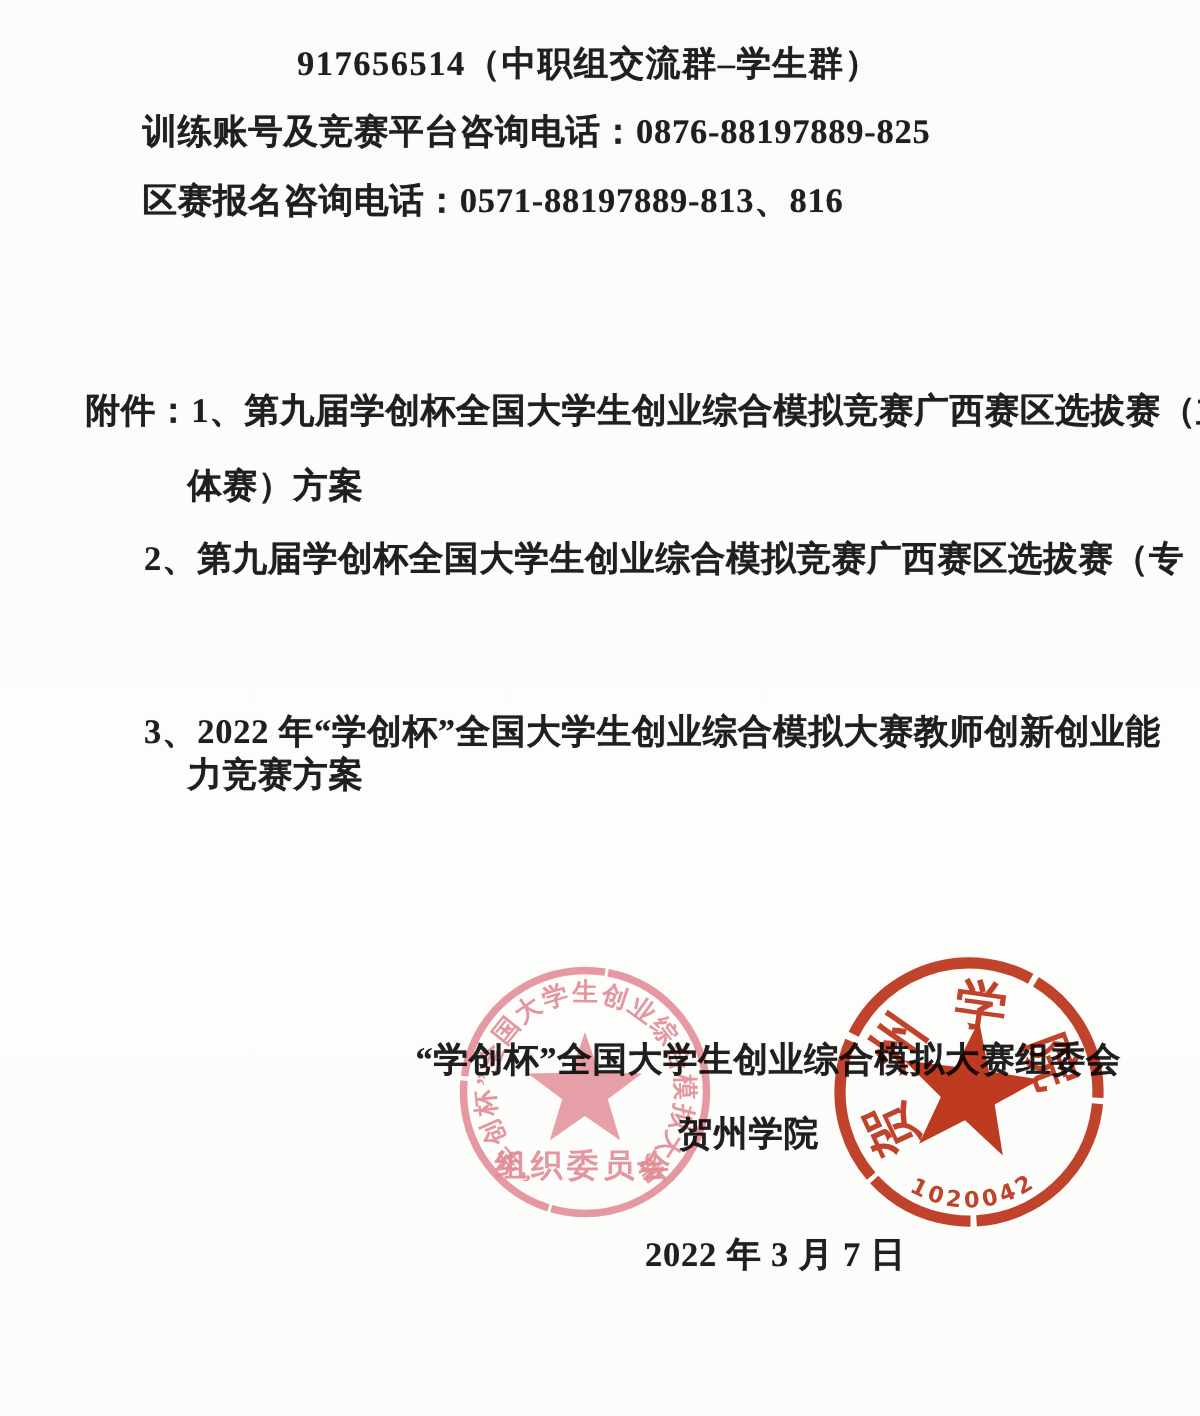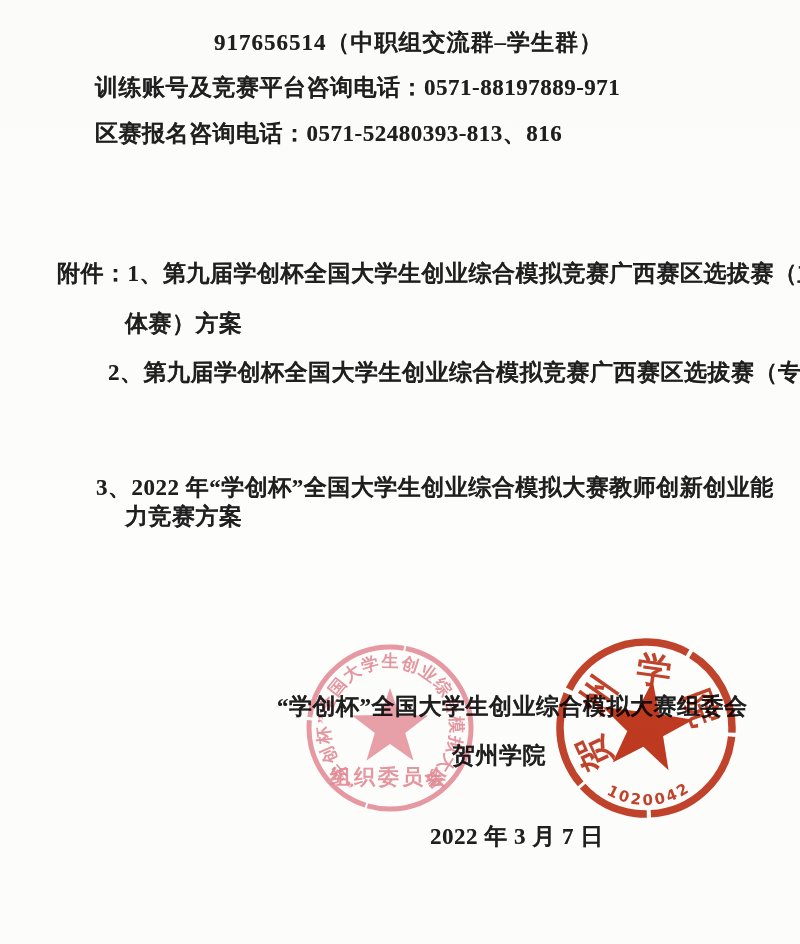--- a/index.html
+++ b/index.html
@@ -56,27 +56,27 @@
     font-weight: 700;
     letter-spacing: 2.5px;
     opacity: 0.95;
   }
 </style>
 </head>
 <body>
 
 <div class="page">
 
-  <div class="tline" style="left:214px; top:27px; letter-spacing:1px;">917656514（中职组交流群–学生群）</div>
-  <div class="tline" style="left:95px; top:72px;">训练账号及竞赛平台咨询电话：0571-88197889-971</div>
-  <div class="tline" style="left:95px; top:118px;">区赛报名咨询电话：0571-52480393-813、816</div>
+  <div class="tline" style="left:198px; top:27px; letter-spacing:1px;">917656514（中职组交流群–学生群）</div>
+  <div class="tline" style="left:95px; top:72px;">训练账号及竞赛平台咨询电话：0876-88197889-825</div>
+  <div class="tline" style="left:95px; top:118px;">区赛报名咨询电话：0571-88197889-813、816</div>
 
   <div class="tline" style="left:57px; top:258px;">附件：1、第九届学创杯全国大学生创业综合模拟竞赛广西赛区选拔赛（主</div>
   <div class="tline" style="left:125px; top:308px;text-align:right;">体赛）方案</div>
-  <div class="tline" style="left:108px; top:357px;">2、第九届学创杯全国大学生创业综合模拟竞赛广西赛区选拔赛（专</div>
+  <div class="tline" style="left:96px; top:357px;">2、第九届学创杯全国大学生创业综合模拟竞赛广西赛区选拔赛（专</div>
   <div class="tline" style="left:96px; top:472px;">3、2022 年“学创杯”全国大学生创业综合模拟大赛教师创新创业能</div>
   <div class="tline" style="left:125px; top:501px;">力竞赛方案</div>
 
   <div class="tline" style="left:277px; top:691px;">“学创杯”全国大学生创业综合模拟大赛组委会</div>
   <div class="tline" style="left:452px; top:740px;text-align:center;">贺州学院</div>
   <div class="tline" style="left:430px; top:821px;">2022 年 3 月 7 日</div>
 
   <div class="seal" style="left:296px; top:634px; width:188px; height:188px;">
     <svg width="188" height="188" viewBox="0 0 188 188">
       <defs>

